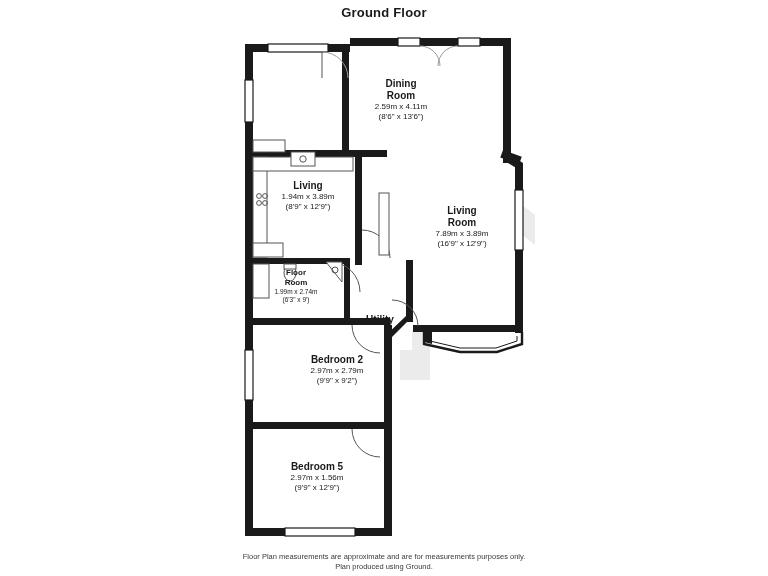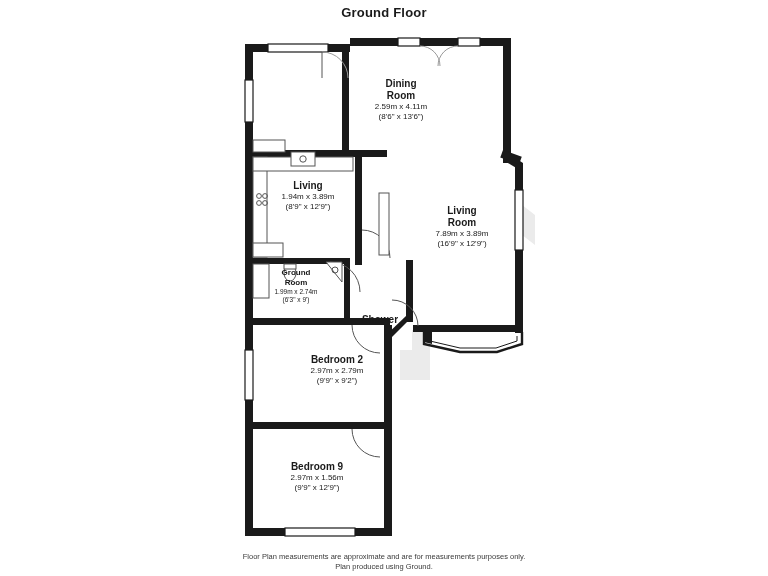--- a/index.html
+++ b/index.html
@@ -236,38 +236,38 @@
   </div>
 
   <div class="room" style="left:412px; top:205px; width:100px;">
     <span class="name">Living</span>
     <span class="name">Room</span>
     <span class="dim">7.89m x 3.89m</span>
     <span class="dim">(16'9" x 12'9")</span>
   </div>
 
   <div class="room small" style="left:258px; top:268px; width:76px;">
-    <span class="name">Ground</span>
+    <span class="name">Floor</span>
     <span class="name">Room</span>
     <span class="dim">1.99m x 2.74m</span>
     <span class="dim">(6'3" x 9')</span>
   </div>
 
   <div class="room" style="left:252px; top:354px; width:110px;margin-left:30px;">
     <span class="name">Bedroom 2</span>
     <span class="dim">2.97m x 2.79m</span>
     <span class="dim">(9'9" x 9'2")</span>
   </div>
 
   <div class="room" style="left:262px; top:461px; width:110px;">
-    <span class="name">Bedroom 9</span>
+    <span class="name">Bedroom 5</span>
     <span class="dim">2.97m x 1.56m</span>
     <span class="dim">(9'9" x 12'9")</span>
   </div>
 
-  <div class="label-only" style="left:340px; top:314px; width:80px;">Shower</div>
+  <div class="label-only" style="left:340px; top:314px; width:80px;">Utility</div>
 
   <div class="footer">
     <div>Floor Plan measurements are approximate and are for measurements purposes only.</div>
     <div>Plan produced using Ground.</div>
   </div>
 
 </div>
 
 </body></html>

